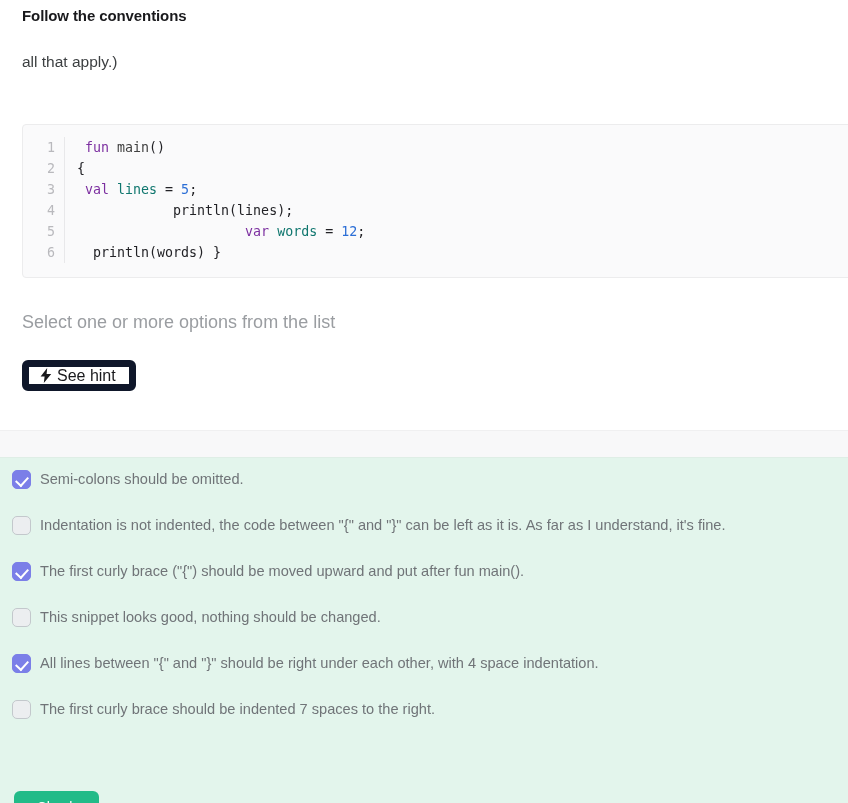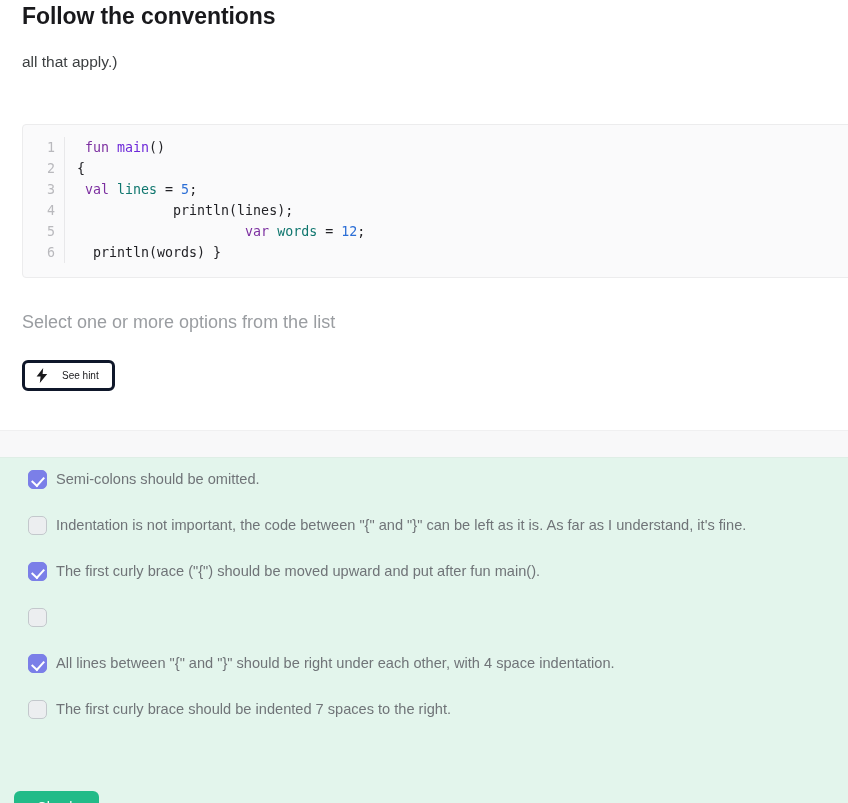--- a/index.html
+++ b/index.html
@@ -30,21 +30,21 @@
     background: #ffffff;
     overflow: hidden;
   }
 
   .page-title {
     margin: 0;
     padding: 0 0 0 22px;
     position: absolute;
     top: 2px;
     left: 0;
-    font-size: 23px;
+    font-size: 15px;
     font-weight: 700;
     color: #19191c;
     letter-spacing: -0.1px;
     line-height: 28px;
     white-space: nowrap;
   }
 
   .task-desc {
     position: absolute;
     top: 48px;
@@ -91,21 +91,21 @@
 
   .code-lines {
     padding-left: 12px;
     white-space: pre;
     color: #222226;
     flex: 1 1 auto;
   }
   .code-lines div { height: 21px; }
 
   .tok-kw   { color: #7c2fa0; margin-left: 8px; }
-  .tok-fn   { color: #6d28d9; }
+  .tok-fn   { color: #404040; }
   .tok-id   { color: #0f766e; }
   .tok-num  { color: #2b6ed6; }
   .tok-pl   { color: #222226; }
 
   
   .select-prompt {
     position: absolute;
     left: 22px;
     top: 311px;
     font-size: 18px;
@@ -115,25 +115,25 @@
 
   
   .hint-btn {
     position: absolute;
     left: 22px;
     top: 360px;
     height: 31px;
     padding: 0 13px 0 11px;
     display: inline-flex;
     align-items: center;
-    gap: 14px;
+    gap: 5px;
     background: #ffffff;
-    border: 3px solid #0f172a;
+    border: 7px solid #0f172a;
     border-radius: 6px;
-    font-size: 10px;
+    font-size: 16px;
     color: #19191c;
     cursor: pointer;
   }
   .bolt {
     display: inline-block;
     width: 12px;
     height: 15px;
     line-height: 0;
   }
   .hint-label { line-height: 1; position: relative; top: 0.5px; }
@@ -165,21 +165,21 @@
     position: absolute;
     left: 0;
     top: 0;
     width: 848px;
   }
 
   .opt {
     display: flex;
     align-items: flex-start;
     height: 46px;
-    padding-left: 28px;
+    padding-left: 12px;
     cursor: pointer;
   }
 
   .cbox {
     flex: 0 0 auto;
     width: 19px;
     height: 19px;
     border-radius: 5px;
     margin-top: 12px;
     position: relative;
@@ -273,28 +273,29 @@
   <div class="gap-band"></div>
 
   <div class="answers-pane">
     <div class="opt-list" id="optList">
         <div class="opt">
           <span class="cbox on"></span>
           <span class="opt-text">Semi-colons should be omitted.</span>
         </div>
         <div class="opt">
           <span class="cbox off"></span>
-          <span class="opt-text">Indentation is not important, the code between "{" and "}" can be left as it is. As far as I understand, it's fine.</span>
+          <span class="opt-text">Indentation is not indented, the code between "{" and "}" can be left as it is. As far as I understand, it's fine.</span>
         </div>
         <div class="opt">
           <span class="cbox on"></span>
           <span class="opt-text">The first curly brace ("{") should be moved upward and put after fun main().</span>
         </div>
         <div class="opt">
           <span class="cbox off"></span>
+          <span class="opt-text">This snippet looks good, nothing should be changed.</span>
         </div>
         <div class="opt">
           <span class="cbox on"></span>
           <span class="opt-text">All lines between "{" and "}" should be right under each other, with 4 space indentation.</span>
         </div>
         <div class="opt">
           <span class="cbox off"></span>
           <span class="opt-text">The first curly brace should be indented 7 spaces to the right.</span>
         </div>
       </div>

